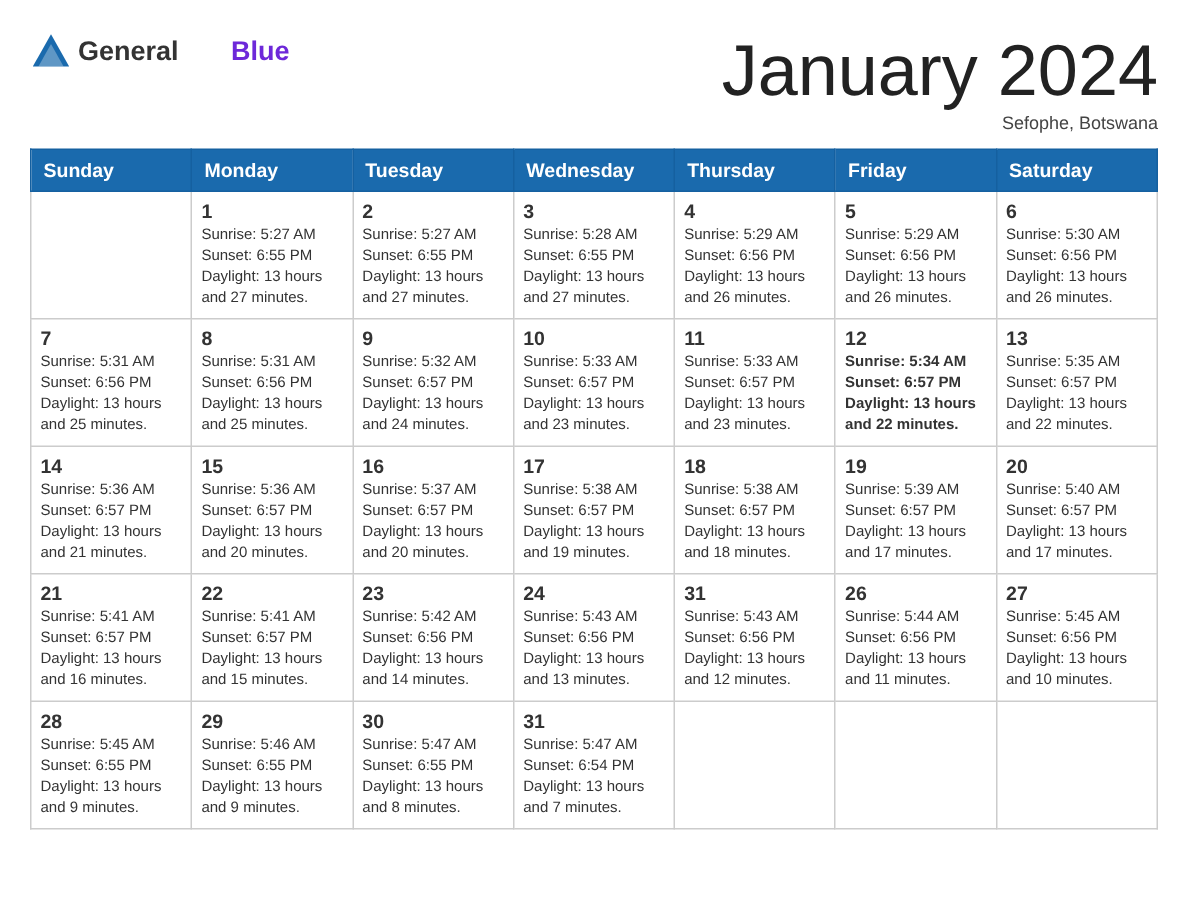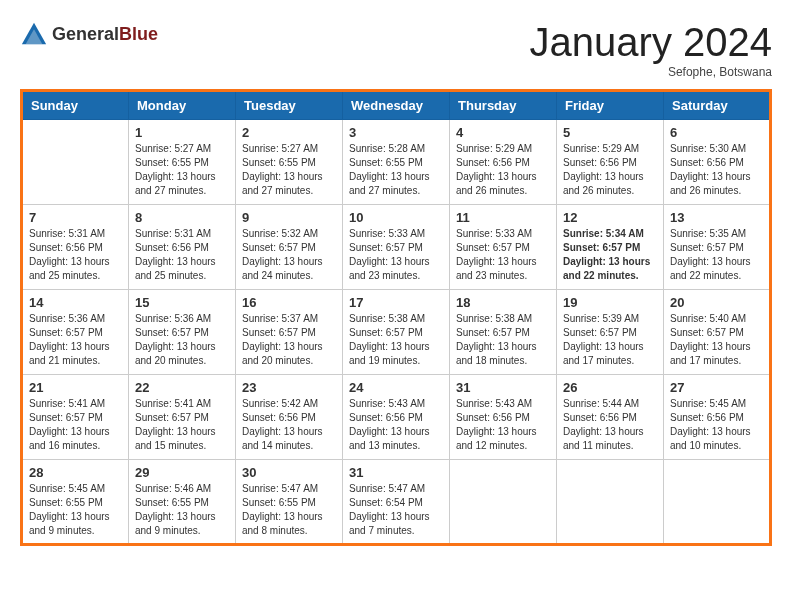--- a/index.html
+++ b/index.html
@@ -22,32 +22,32 @@
       gap: 4px;
     }
     .logo-icon {
       width: 28px;
       height: 28px;
     }
     .title-block {
       text-align: right;
     }
     .month-title {
-      font-size: 40px;
+      font-size: 48px;
       font-weight: normal;
       color: #222;
     }
     .location-title {
       font-size: 12px;
       color: #444;
     }
     .calendar {
       width: 100%;
       border-collapse: collapse;
-      border: 3px solid #f97316;
+      border: 1px solid #f97316;
     }
     .calendar th {
       background-color: #1a6aad;
       color: #fff;
       text-align: left;
       padding: 6px 8px;
       font-size: 13px;
       border: 1px solid #1560a0;
     }
     .calendar td {
@@ -80,21 +80,21 @@
 </head>
 <body>
 
 <div class="header">
   <div class="logo">
     <svg class="logo-icon" viewBox="0 0 30 30" xmlns="http://www.w3.org/2000/svg">
       <polygon points="15,3 28,26 2,26" fill="#1a6aad"></polygon>
       <polygon points="15,10 24,26 6,26" fill="#fff" opacity="0.3"></polygon>
     </svg>
     <div>
-      <span style="font-size:18px;font-weight:bold;color:#333;text-align:center;">General</span><span style="font-size:18px;font-weight:bold;color:#7f1d1d;">Blue</span>
+      <span style="font-size:18px;font-weight:bold;color:#333;text-align:center;">General</span><span style="font-size:18px;font-weight:bold;color:#6d28d9;padding-left:35px;">Blue</span>
     </div>
   </div>
   <div class="title-block">
     <div class="month-title">January 2024</div>
     <div class="location-title">Sefophe, Botswana</div>
   </div>
 </div>
 
 <table class="calendar">
   <thead>

